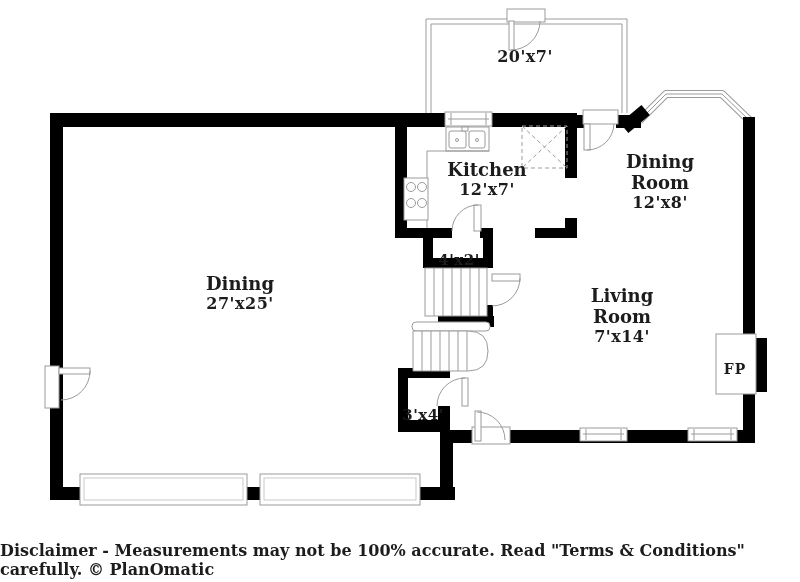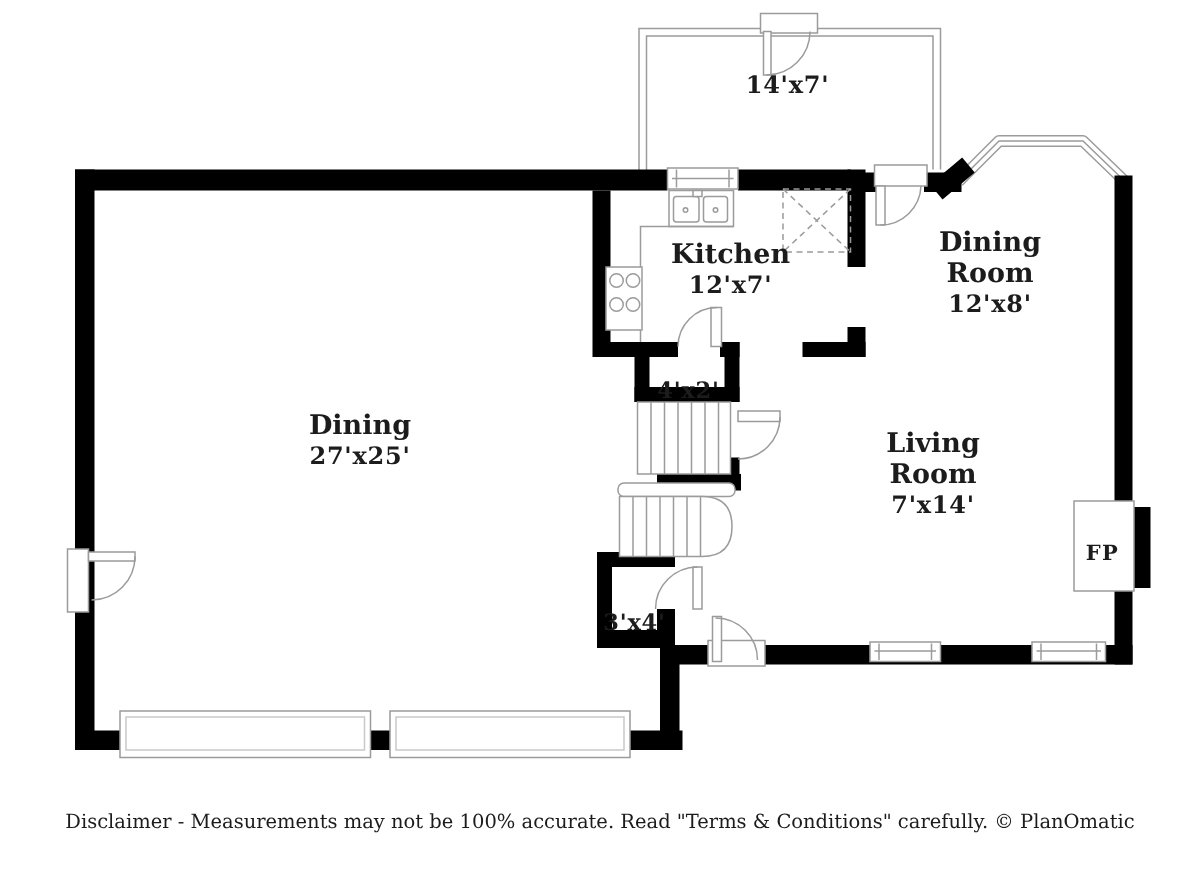--- a/index.html
+++ b/index.html
@@ -23,22 +23,22 @@
   .bay-mid{stroke:#ffffff;fill:none;stroke-width:6;stroke-linejoin:round;}
   .label{
     position:absolute;text-align:center;color:var(--text);
     font-weight:bold;line-height:1.16;
   }
   .rn{font-size:18px;}
   .rd{font-size:16px;letter-spacing:0.5px;}
   .small-label{font-size:15px;letter-spacing:0.5px;margin-top:12px;}
   .fp-label{font-size:14px;letter-spacing:1px;text-align:center;}
   .disclaimer{
-    position:absolute;left:0;right:0;top:541px;text-align:center;
-    color:var(--text);font-size:13px;font-weight:normal;
+    position:absolute;left:0;right:0;top:541px;
+    color:var(--text);font-size:16px;font-weight:bold;
     font-family:"DejaVu Serif","Liberation Serif",serif;
   }
 </style>
 </head>
 <body>
 
 <div class="stage">
 
   <svg class="plan-svg" width="800" height="582" viewBox="0 0 800 582">
 
@@ -204,21 +204,21 @@
       <rect class="fixture" x="260" y="474" width="160" height="31"></rect>
       <rect class="fixture-light" x="264" y="478" width="152" height="22"></rect>
     </g>
 
     <g>
       <rect class="fixture" x="716" y="334" width="40" height="60"></rect>
     </g>
   </svg>
 
   <div class="label" style="left:455px;top:48px;width:140px;">
-    <div class="rd">14'x7'</div>
+    <div class="rd">20'x7'</div>
   </div>
 
   <div class="label" style="left:417px;top:160px;width:140px;">
     <div class="rn">Kitchen</div>
     <div class="rd">12'x7'</div>
   </div>
 
   <div class="label" style="left:590px;top:152px;width:140px;">
     <div class="rn">Dining</div>
     <div class="rn">Room</div>

